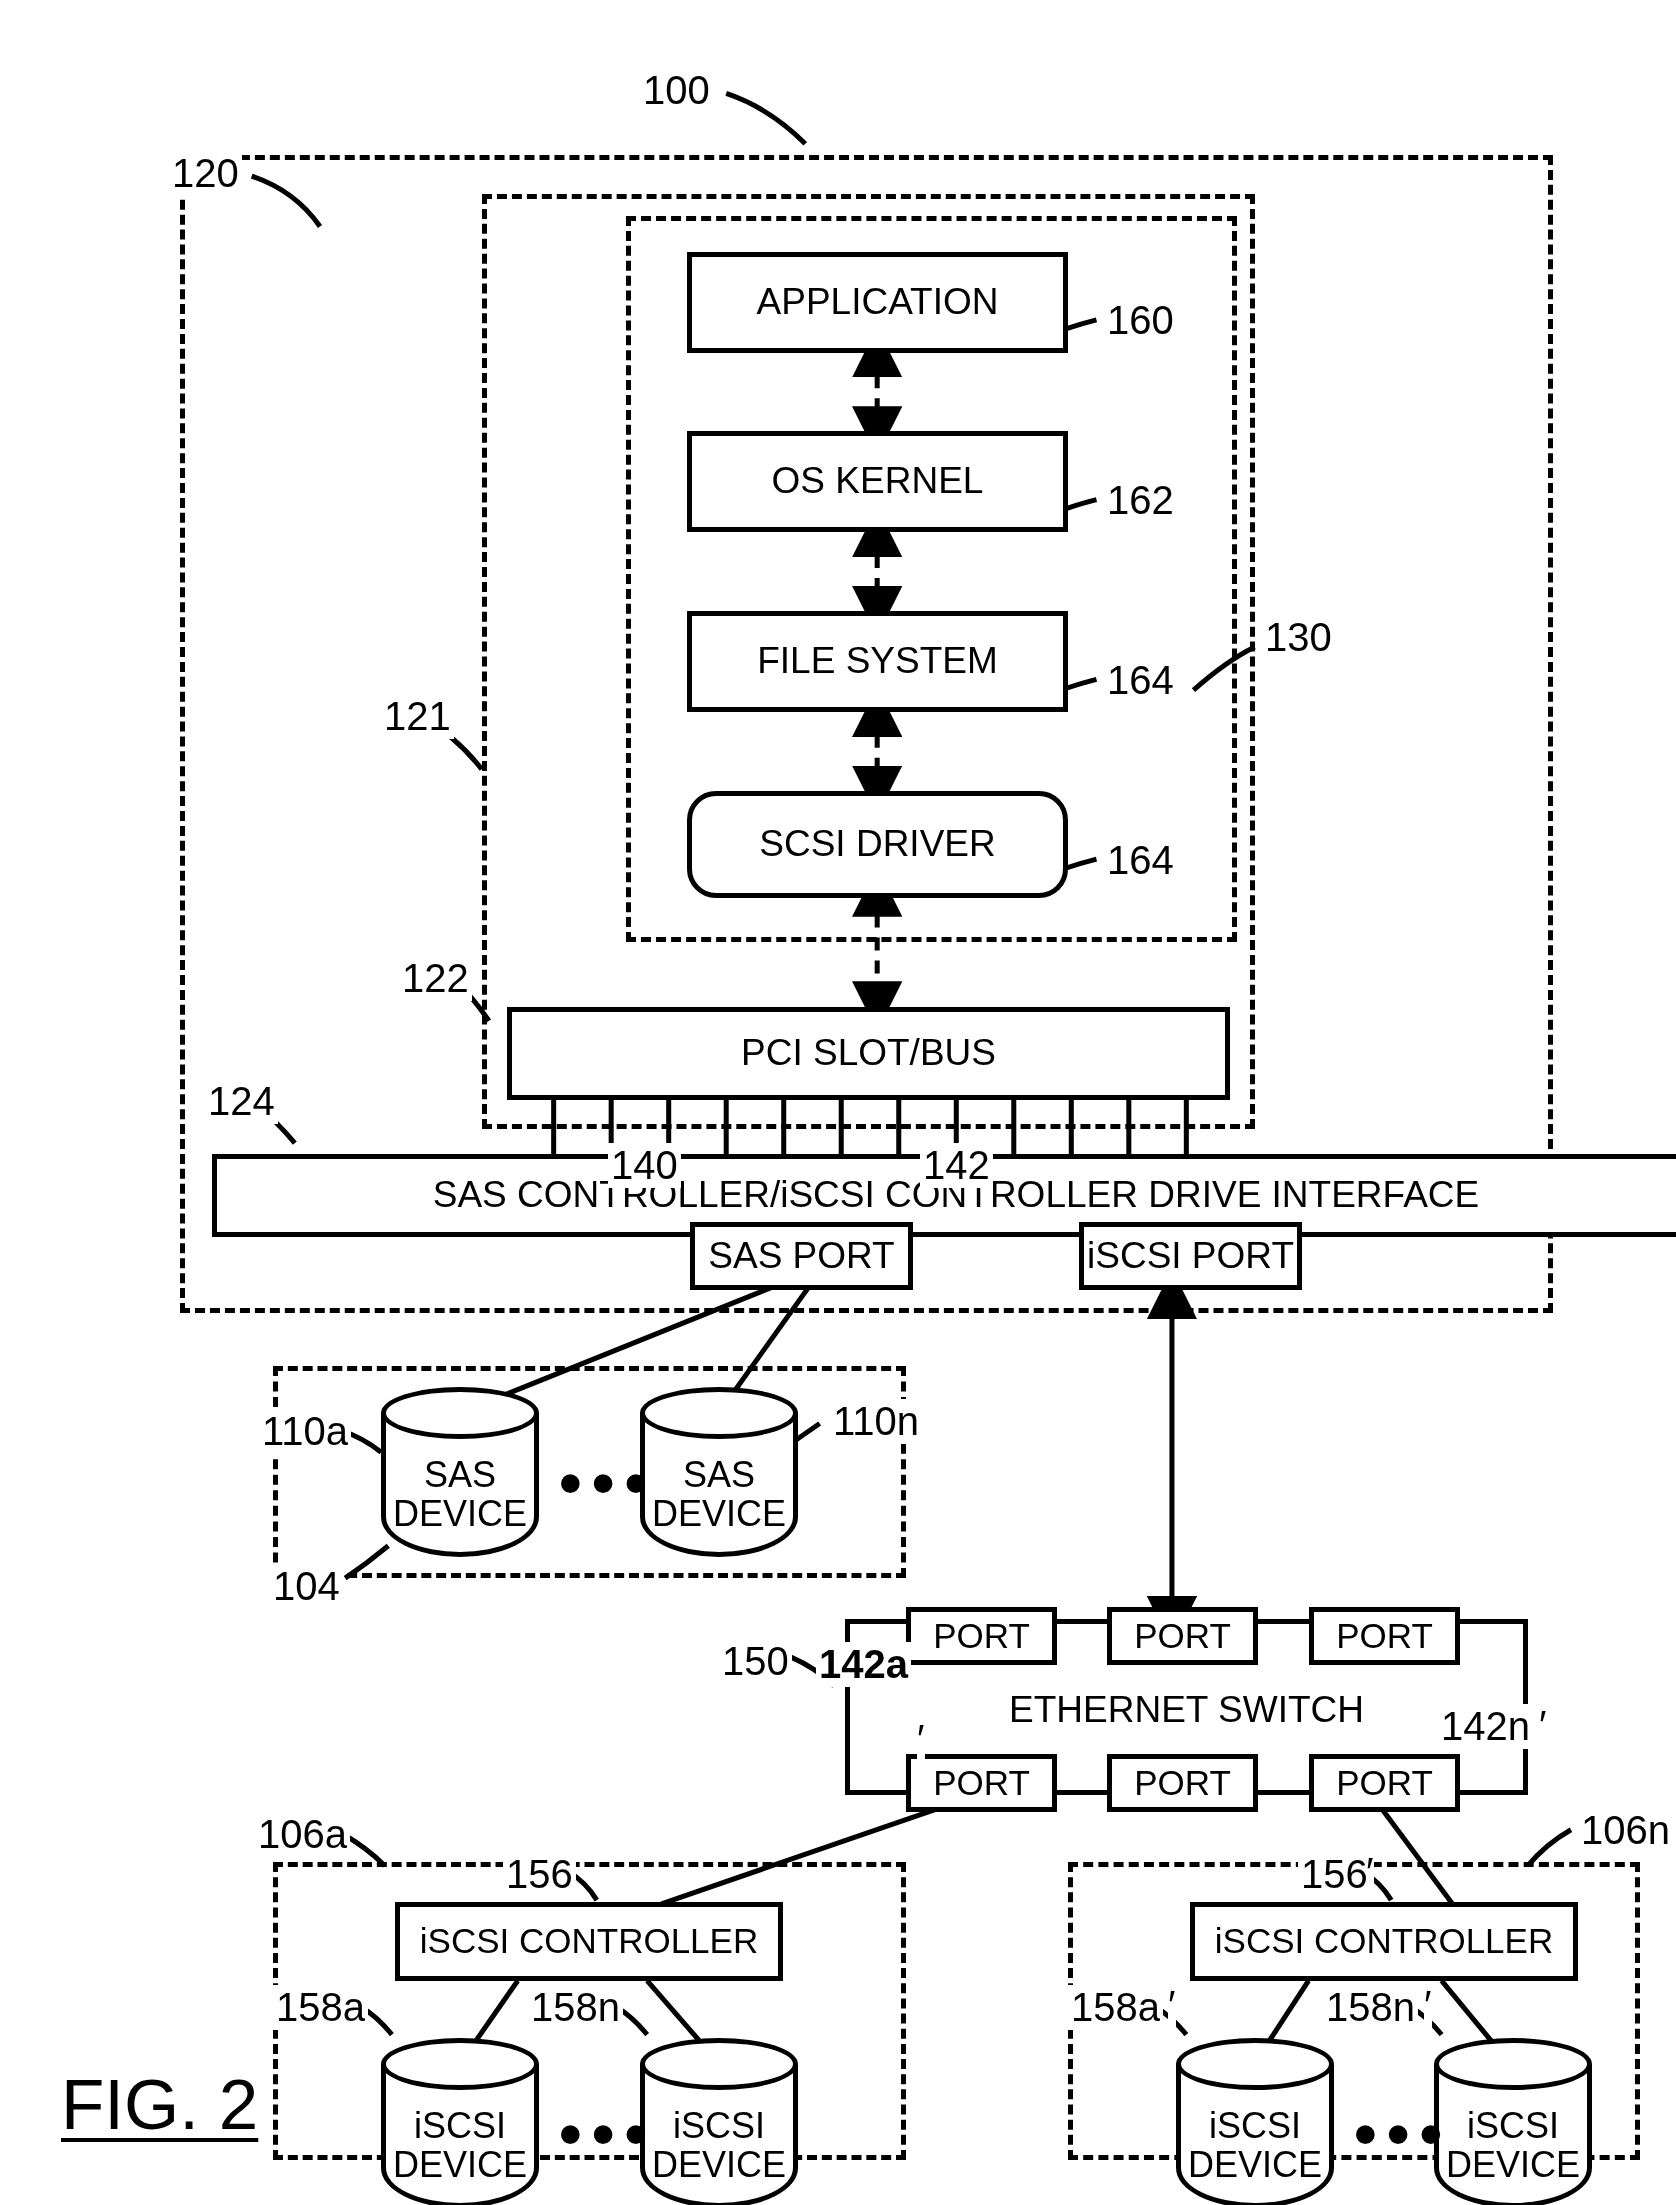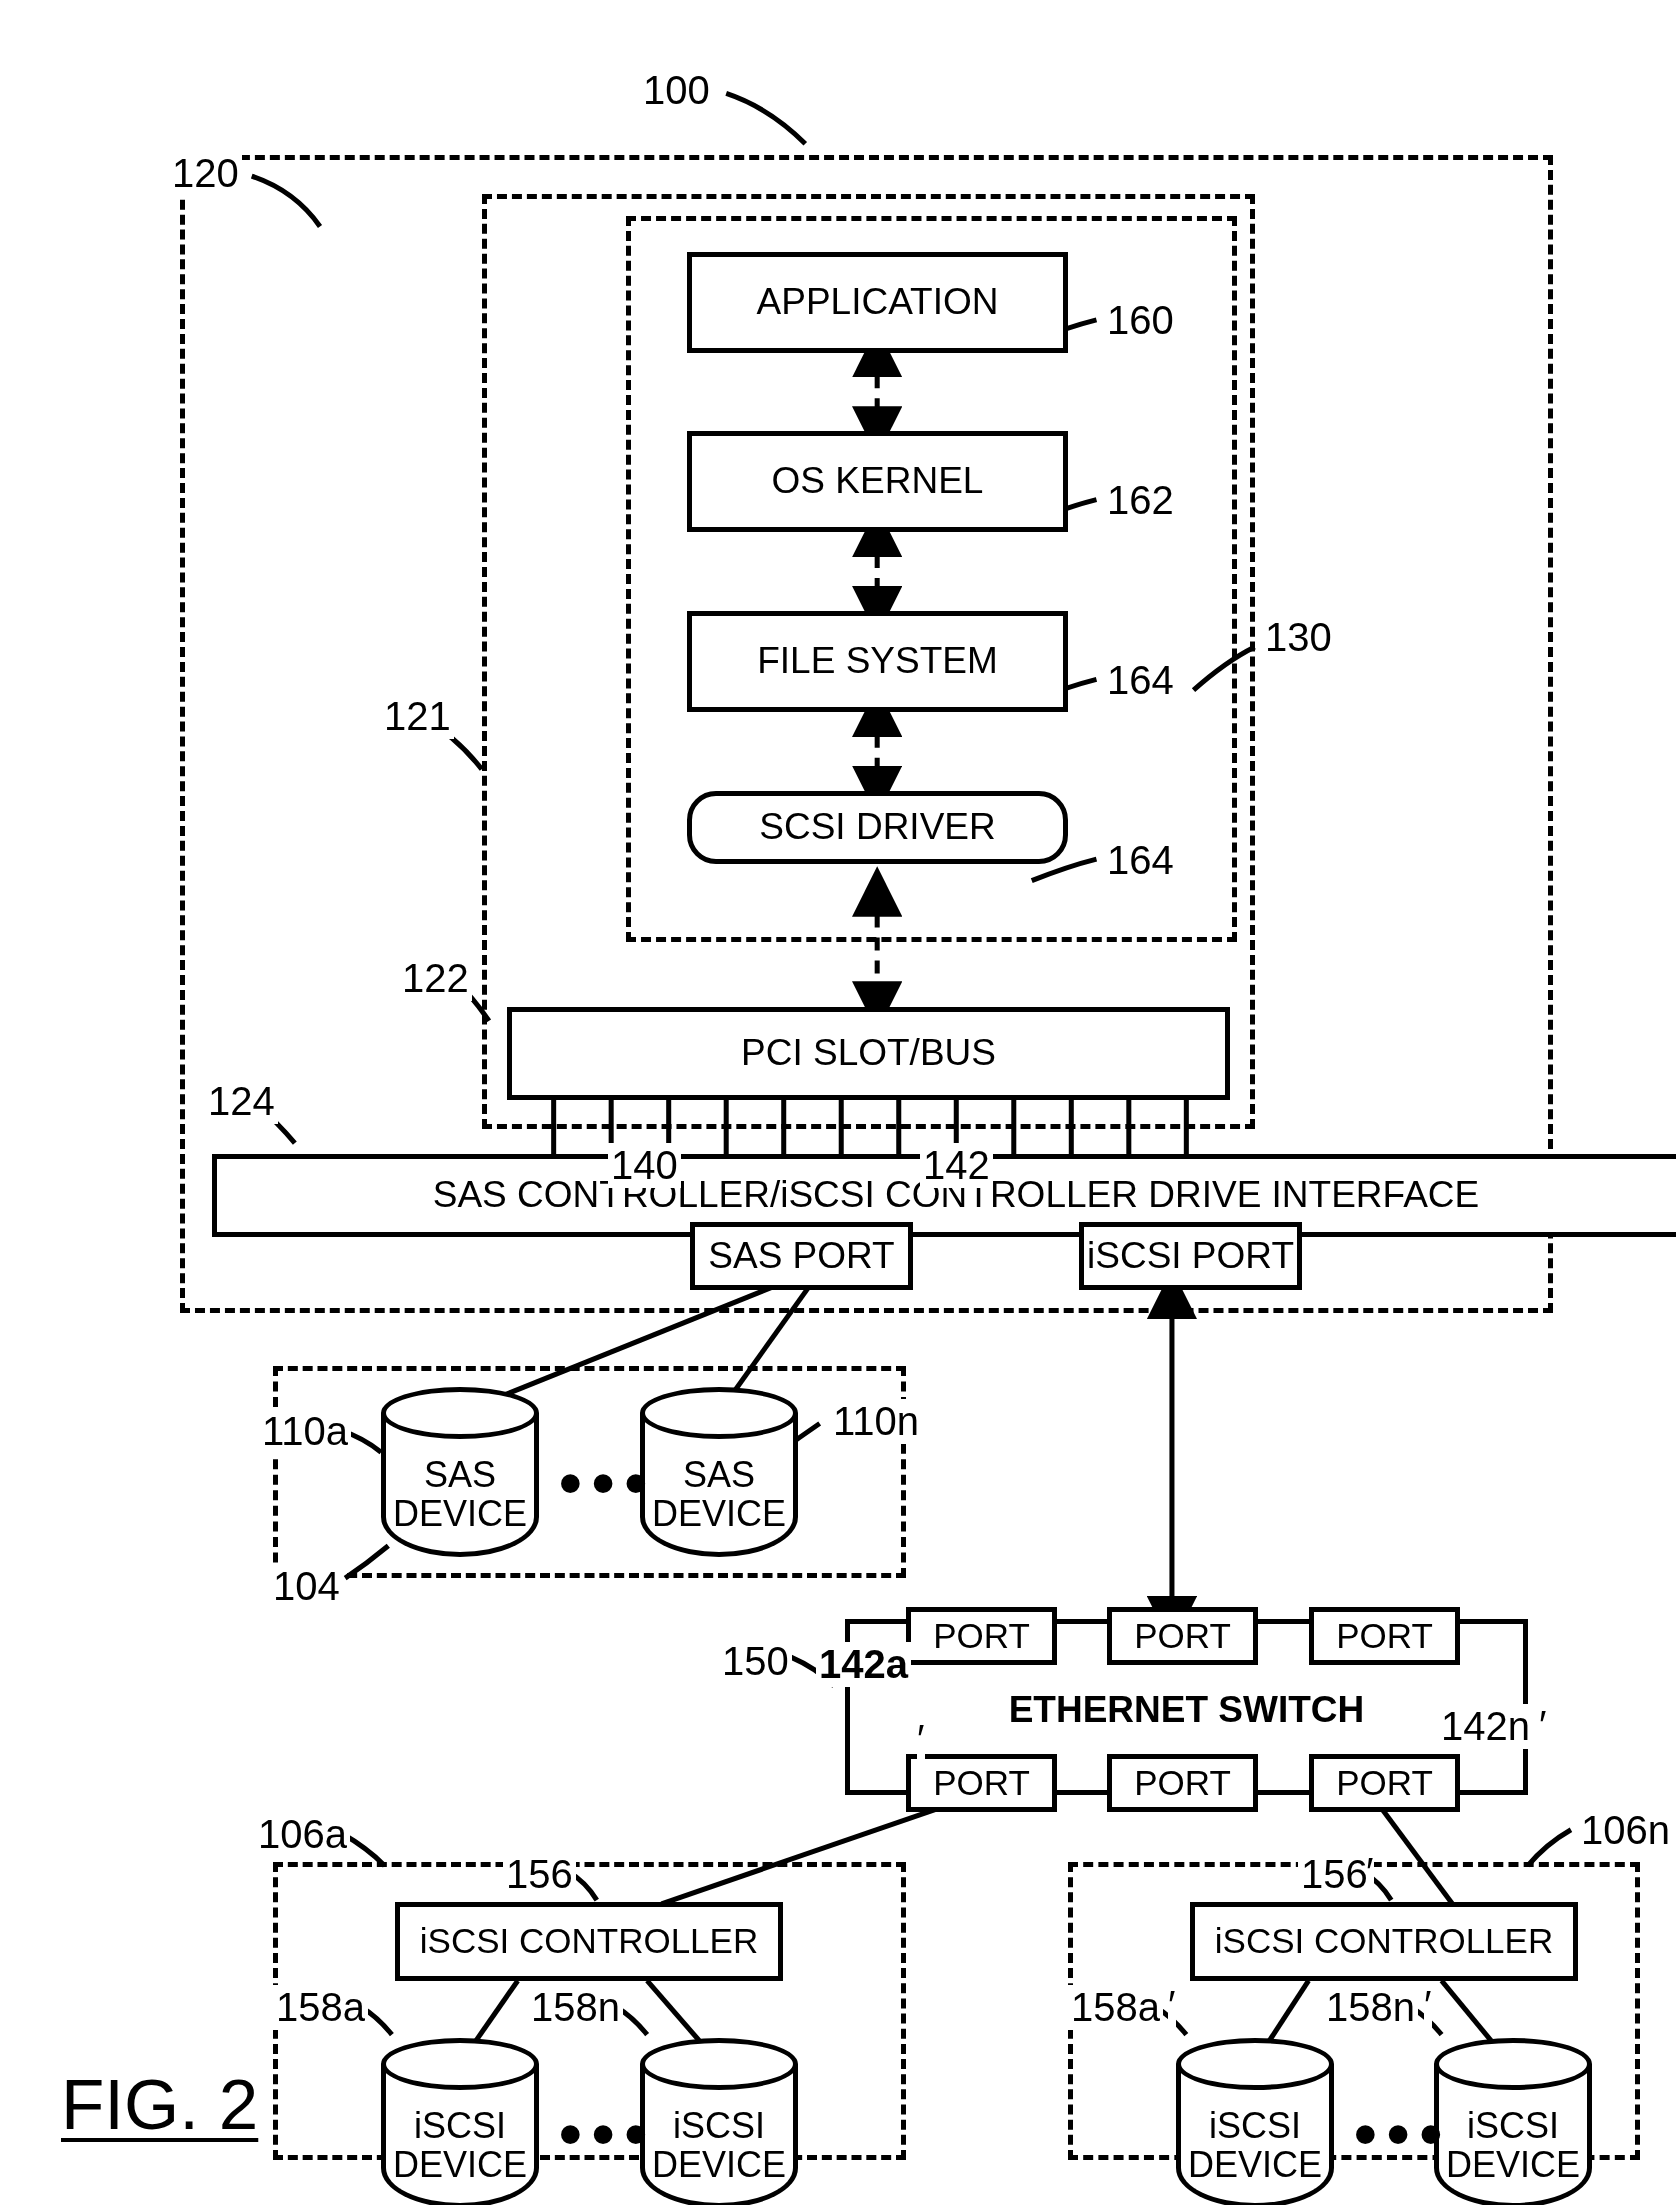--- a/index.html
+++ b/index.html
@@ -176,21 +176,21 @@
 
   <div class="box" style="left:687px; top:252px; width:381px; height:101px;">
       <span>APPLICATION</span>
     </div>
   <div class="box" style="left:687px; top:431px; width:381px; height:101px;">
       <span>OS KERNEL</span>
     </div>
   <div class="box" style="left:687px; top:611px; width:381px; height:101px;">
       <span>FILE SYSTEM</span>
     </div>
-  <div class="box" style="left:687px; top:791px; width:381px; height:73px;border-radius:29px;">
+  <div class="box" style="left:687px; top:791px; width:381px; height:107px;border-radius:29px;">
       <span>SCSI DRIVER</span>
     </div>
 
   <div class="box" style="left:507px; top:1007px; width:723px; height:93px;">
       <span>PCI SLOT/BUS</span>
     </div>
 
   <div class="box" style="left:212px; top:1154px; width:1488px; height:83px;">
       <span>SAS CONTROLLER/iSCSI CONTROLLER DRIVE INTERFACE</span>
     </div>
@@ -209,21 +209,21 @@
 DEVICE</span></div>
   </div>
   <div class="cyl" style="left:640px; top:1413px; width:158px; height:144px;">
     <div class="body"></div>
       <div class="top"></div>
     <div class="txt"><span style="white-space:pre-line;">SAS
 DEVICE</span></div>
   </div>
   <div class="dots" style="left:559px; top:1445px;">•••</div>
 
-  <div class="box" style="left:845px; top:1619px; width:683px; height:176px; font-size:37px; align-items:center;font-weight:bold;">
+  <div class="box" style="left:845px; top:1619px; width:683px; height:176px; font-size:37px; align-items:center;">
     <span style="position:absolute; top:66px; left:0; right:0; text-align:center;">ETHERNET SWITCH</span>
   </div>
 
   <div class="box" style="left:906px; top:1607px; width:151px; height:58px; font-size:35px;">
       <span>PORT</span>
     </div>
   <div class="box" style="left:1107px; top:1607px; width:151px; height:58px; font-size:35px;">
       <span>PORT</span>
     </div>
   <div class="box" style="left:1309px; top:1607px; width:151px; height:58px; font-size:35px;">

